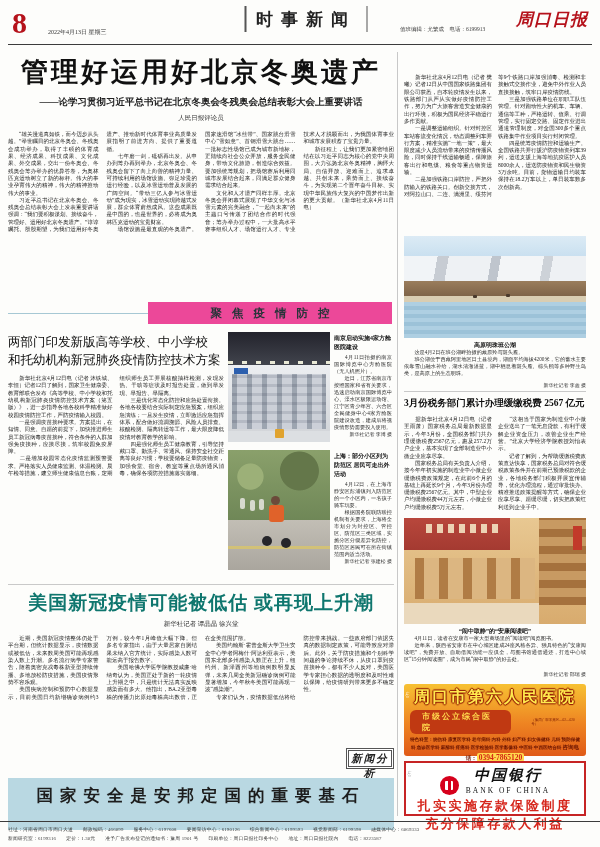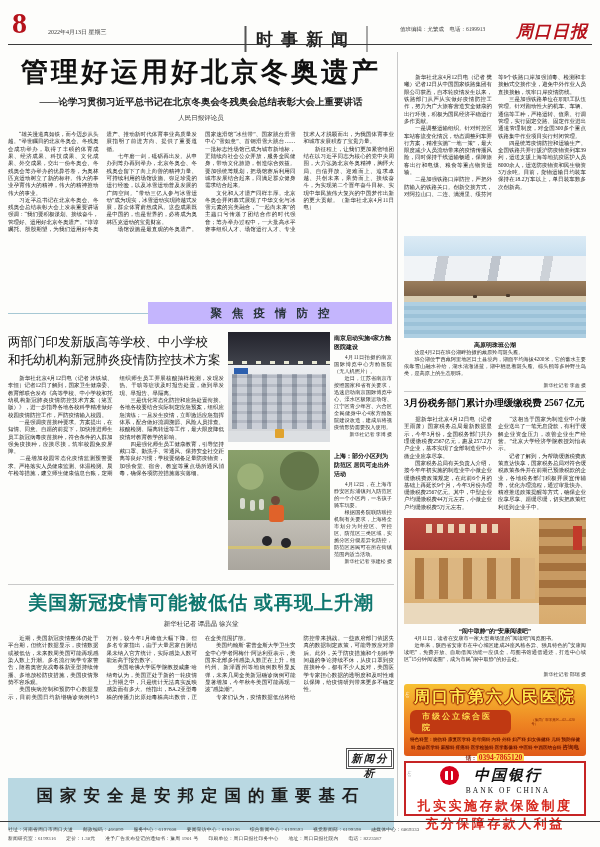--- a/index.html
+++ b/index.html
@@ -22,21 +22,21 @@
   .secbar{width:1.5px;height:26px;background:#555;}
   .sectitle{font-size:17px;font-weight:bold;letter-spacing:8px;color:#222;}
   .editor{font-size:5.5px;color:#444;}
   .masthead{font-size:17px;font-weight:bold;font-style:italic;color:#b5121b;letter-spacing:1px;}
   
   .ed-title{font-size:27px;font-weight:bold;letter-spacing:3px;text-align:center;color:#101010;}
   .ed-sub{font-size:9.5px;font-weight:bold;text-align:center;color:#222;margin-top:6px;}
   .ed-by{font-size:6.5px;text-align:center;color:#333;margin-top:5px;}
   .ed-body{columns:4;column-gap:8px;height:176px;overflow:hidden;margin-top:8px;}
   
-  .focus-bar{background:#c4b5fd;text-align:center;}
+  .focus-bar{background:#ec4899;text-align:center;}
   .focus-label{font-size:11.5px;font-weight:bold;letter-spacing:10px;color:#28343a;line-height:22px;padding-left:10px;}
   
   .sc-title{font-size:12.5px;font-weight:normal;line-height:1.4;color:#0d0d0d;}
   .sc-body{columns:2;column-gap:7px;height:204px;overflow:hidden;margin-top:6px;}
   
   .us-title{font-size:19px;font-weight:bold;text-align:center;letter-spacing:1px;color:#0f766e;}
   .us-by{font-size:6.5px;text-align:center;color:#333;margin-top:4px;}
   .us-body{columns:4;column-gap:8px;height:116px;overflow:hidden;margin-top:6px;}
   .news-badge{border:3px double #555;text-align:center;font-style:italic;
               font-size:10.5px;font-weight:bold;color:#222;line-height:15px;letter-spacing:2px;background:#fff;}
@@ -51,21 +51,21 @@
   .hosp{background:linear-gradient(180deg,#f7c133 0%,#ee8422 55%,#e05a17 100%);border-radius:3px;padding:3px 6px;box-sizing:border-box;}
   .hosp-name{font-size:16px;font-weight:bold;color:#ffe94d;text-align:center;letter-spacing:2px;
              text-shadow:0 1px 1px #8f1500, 0 -1px 1px #8f1500, 1px 0 1px #8f1500, -1px 0 1px #8f1500;}
   .hosp-subrow{display:flex;justify-content:center;align-items:center;gap:20px;margin-top:2px;}
   .hosp-sub{background:#c03912;color:#ffd94d;font-size:8px;font-weight:bold;border-radius:6px;padding:1px 12px;letter-spacing:2px;}
   .hosp-lic{font-size:3.5px;color:#7c1a02;}
   .hosp-dep{font-size:4.6px;font-weight:bold;color:#6b1500;line-height:1.6;text-align:center;margin-top:2px;}
   .hosp-phone-label{font-size:5.5px;font-weight:bold;color:#6b1500;}
   .hosp-phone{font-size:7.5px;font-weight:bold;color:#d42313;background:#ffd94d;padding:0 2px;border-radius:2px;}
   .bank{border:2px solid #c62424;background:#fff;text-align:center;padding:3px 0;box-sizing:border-box;}
-  .bank-row{display:flex;justify-content:center;align-items:flex-start;gap:7px;}
+  .bank-row{display:flex;justify-content:center;align-items:flex-end;gap:7px;}
   .boc-logo{position:relative;width:19px;height:19px;border-radius:50%;background:#d6001c;flex:0 0 auto;}
   .boc-hole{position:absolute;left:5.5px;top:5px;width:8px;height:9px;background:#fff;border-radius:1px;}
   .boc-bar{position:absolute;left:8px;top:1.5px;width:3px;height:16px;background:#d6001c;}
   .bank-cn{font-size:15px;font-weight:bold;font-style:italic;color:#111;letter-spacing:2px;}
   .bank-en{font-size:7.5px;letter-spacing:2px;color:#111;margin-top:1px;}
   .bank-slogan{font-size:13px;font-weight:bold;color:#d6261c;letter-spacing:2.5px;line-height:1.35;margin-top:2px;}
   
   .footer-line{font-size:4.8px;color:#3a3a3a;letter-spacing:.2px;}
   
   .lk-sky{position:absolute;left:0;right:0;top:0;height:26%;background:linear-gradient(#dcebf5,#c3dcee);}
@@ -102,27 +102,27 @@
 </style>
 </head>
 <body>
 
 <div class="page">
 
   <div class="abs" style="left:12px;top:8px;">
     <span class="pagenum">8</span>
   </div>
   <div class="abs date" style="left:48px;top:28px;">2022年4月13日 星期三</div>
-  <div class="abs secwrap" style="left:50%;top:26px;transform:translateX(-50%);padding-left:12px;">
+  <div class="abs secwrap" style="left:50%;top:6px;transform:translateX(-50%);padding-left:12px;">
     <span class="secbar"></span>
     <span class="sectitle">时事新闻</span>
     <span class="secbar"></span>
   </div>
   <div class="abs editor" style="left:400px;top:26px;">值班编辑：尤繁成　电话：6199913</div>
-  <div class="abs masthead" style="right:12px;top:20px;">周口日报</div>
+  <div class="abs masthead" style="right:12px;top:8px;">周口日报</div>
   <div class="abs" style="left:8px;right:8px;top:44px;height:0;border-top:1.5px solid #3c3c3c;"></div>
 
   <div class="abs" style="left:397px;top:52px;width:1px;height:764px;background:#c8c8c8;"></div>
 
   <div class="abs" style="left:8px;top:54px;width:386px;">
     <div class="ed-title">管理好运用好北京冬奥遗产</div>
     <div class="ed-sub">——论学习贯彻习近平总书记在北京冬奥会冬残奥会总结表彰大会上重要讲话</div>
     <div class="ed-by">人民日报评论员</div>
     <div class="ed-body body-sm pre jt">　　“雄关漫道真如铁，而今迈步从头越。”举世瞩目的北京冬奥会、冬残奥会成功举办，取得了丰硕的体育成果、经济成果、科技成果、文化成果、外交成果，交出一份冬奥会、冬残奥会筹办举办的优异答卷，为奥林匹克运动树立了新的标杆。伟大的事业孕育伟大的精神，伟大的精神推动伟大的事业。
 　　习近平总书记在北京冬奥会、冬残奥会总结表彰大会上发表重要讲话强调：“我们要积极谋划、接续奋斗，管理好、运用好北京冬奥遗产。”谆谆嘱托、殷殷期望，为我们运用好冬奥遗产、推动新时代体育事业高质量发展指明了前进方向、提供了重要遵循。

